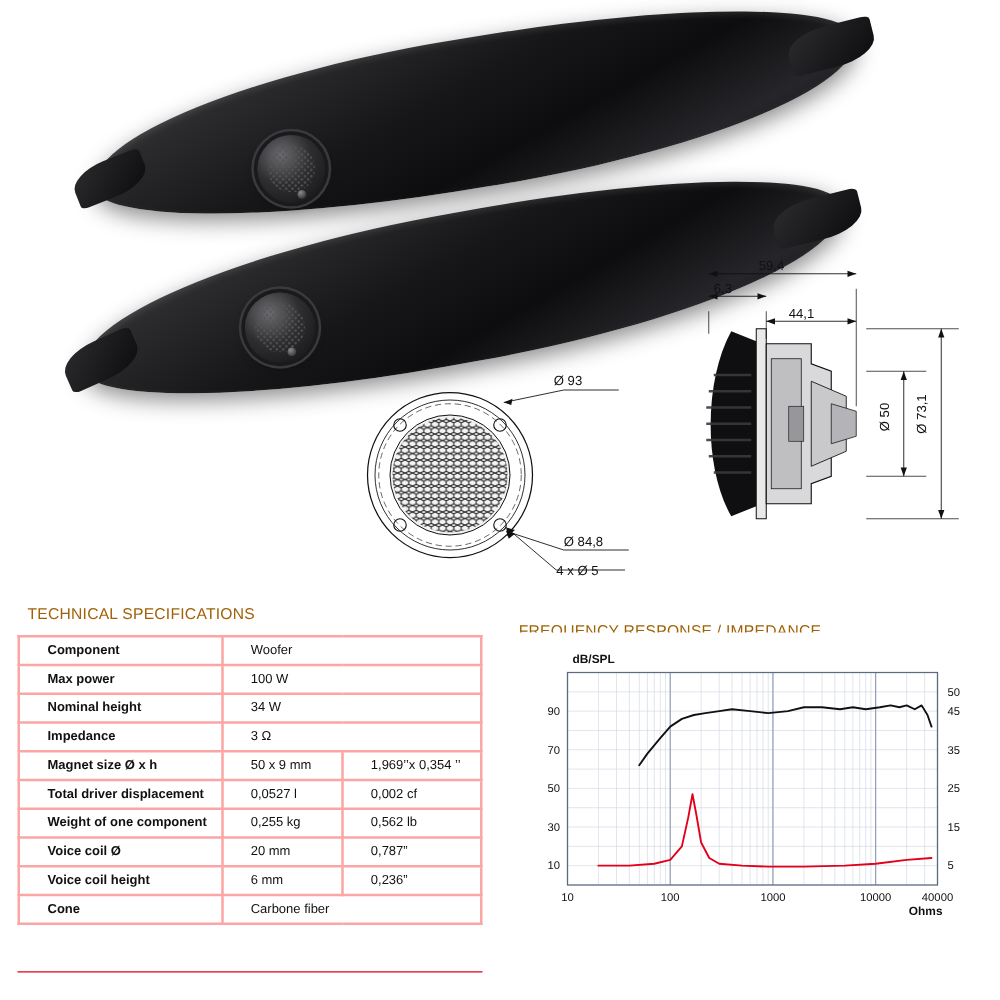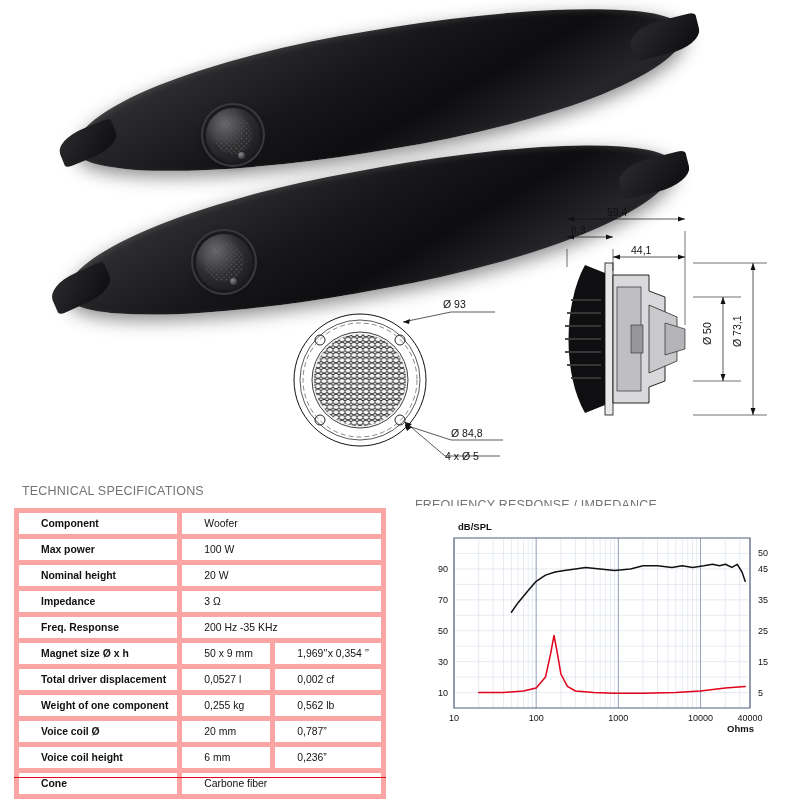--- a/index.html
+++ b/index.html
@@ -44,27 +44,27 @@
     opacity:.85;
   }
   .dot-screw{position:absolute;width:7px;height:7px;border-radius:50%;
     background:radial-gradient(circle at 35% 30%,#8a8a8e,#1d1d20);}
 
   
   .draw-label{font-size:10.5px;fill:#111;font-family:"Liberation Sans",sans-serif;}
 
   
   #lower{position:absolute;left:0;top:470px;width:800px;height:330px;}
-  .sec-title{color:#737373;font-size:12.5px;letter-spacing:.2px;}
+  .sec-title{color:#a16207;font-size:12.5px;letter-spacing:.2px;}
   #specs-title{position:absolute;left:22px;top:14px;}
   #freq-title{position:absolute;left:415px;top:14px;margin-top:14px;}
 
   table.specs{position:absolute;left:14px;top:38px;width:372px;border-collapse:collapse;}
   table.specs td{
-    border:5px solid #fca5a5;
+    border:2px solid #fca5a5;
     font-size:10.4px;
     padding:3px 4px 3px 22px;
     height:15px;
     white-space:nowrap;
   }
   table.specs td.k{width:150px;font-weight:bold;}
   table.specs td.v{width:110px;}
   table.specs td.v2{width:108px;}
 
   #chart-wrap{position:absolute;left:406px;top:36px;width:382px;height:250px;background:#fff;}
@@ -204,29 +204,25 @@
         <tr>
           <td class="k">Component</td>
           <td class="v" colspan="2">Woofer</td>
         </tr>
         <tr>
           <td class="k">Max power</td>
           <td class="v" colspan="2">100 W</td>
         </tr>
         <tr>
           <td class="k">Nominal height</td>
-          <td class="v" colspan="2">20 W</td>
+          <td class="v" colspan="2">34 W</td>
         </tr>
         <tr>
           <td class="k">Impedance</td>
           <td class="v" colspan="2">3 Ω</td>
-        </tr>
-        <tr>
-          <td class="k">Freq. Response</td>
-          <td class="v" colspan="2">200 Hz -35 KHz</td>
         </tr>
         <tr>
           <td class="k">Magnet size Ø x h</td>
           <td class="v">50 x 9 mm</td>
           <td class="v2">1,969’’x 0,354  ’’</td>
         </tr>
         <tr>
           <td class="k">Total driver displacement</td>
           <td class="v">0,0527 l</td>
           <td class="v2">0,002 cf</td>

